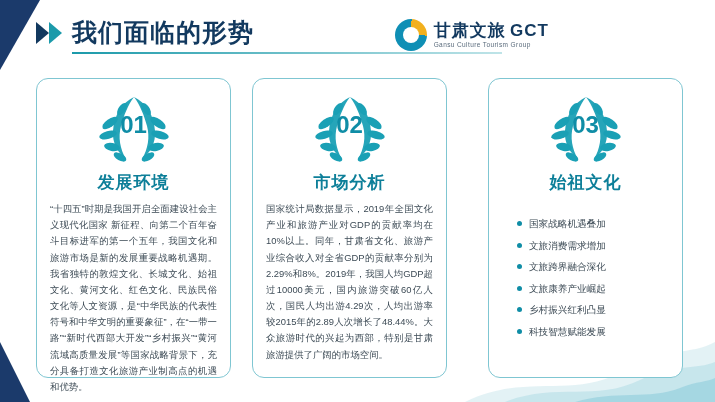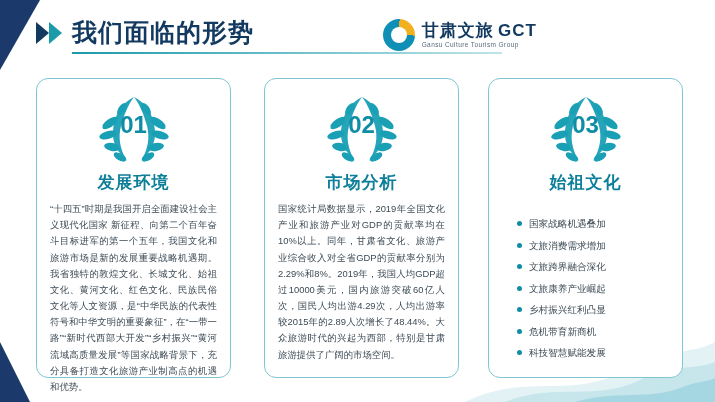--- a/index.html
+++ b/index.html
@@ -37,21 +37,21 @@
     position:absolute;left:72px;top:2px;
     font-size:25px;font-weight:bold;color:#12395f;
     letter-spacing:1px;
     font-family:"Liberation Sans","DejaVu Sans",sans-serif;
   }
   .hdr-rule{
     position:absolute;left:72px;top:38px;width:430px;height:2px;
     background:linear-gradient(to right,#1b9aaa,#bfe4e8);
   }
   .logo{
-    position:absolute;right:38px;top:4px;height:34px;
+    position:absolute;right:26px;top:4px;height:34px;
     display:flex;align-items:center;gap:7px;
   }
   .logo-mark{
     width:32px;height:32px;border-radius:50%;
     background:conic-gradient(from 200deg,#0f8fb5 0 45%,#f2b01e 45% 70%,#0f8fb5 70% 100%);
     position:relative;
   }
   .logo-mark::after{
     content:"";position:absolute;left:8px;top:8px;width:16px;height:16px;
     border-radius:50%;background:#ffffff;
@@ -70,21 +70,21 @@
   .cards{
     position:absolute;left:0;top:78px;width:715px;height:306px;
   }
   .card{
     position:absolute;top:0;width:195px;height:300px;
     border:1px solid #7fc6d2;border-radius:12px;
     background:#ffffff;
     box-sizing:border-box;
   }
   .card.c1{left:36px;}
-  .card.c2{left:264px;}
+  .card.c2{left:252px;}
   .card.c3{left:488px;}
   .wreath{
     position:absolute;left:50%;transform:translateX(-50%);
     top:14px;width:112px;height:72px;
   }
   .wreath .num{
     position:absolute;left:0;top:18px;width:112px;text-align:center;
     font-size:24px;font-weight:bold;color:#0f8da6;
     font-family:"Liberation Sans","DejaVu Sans",sans-serif;
   }
@@ -213,18 +213,17 @@
       </svg>
       <div class="num">03</div>
     </div>
     <div class="card-title">始祖文化</div>
     <ul class="bullets">
       <li>国家战略机遇叠加</li>
       <li>文旅消费需求增加</li>
       <li>文旅跨界融合深化</li>
       <li>文旅康养产业崛起</li>
       <li>乡村振兴红利凸显</li>
-      <li>危机带育新商机</li>
       <li>科技智慧赋能发展</li>
     </ul>
   </div>
 
 </div>
 
 </body></html>

